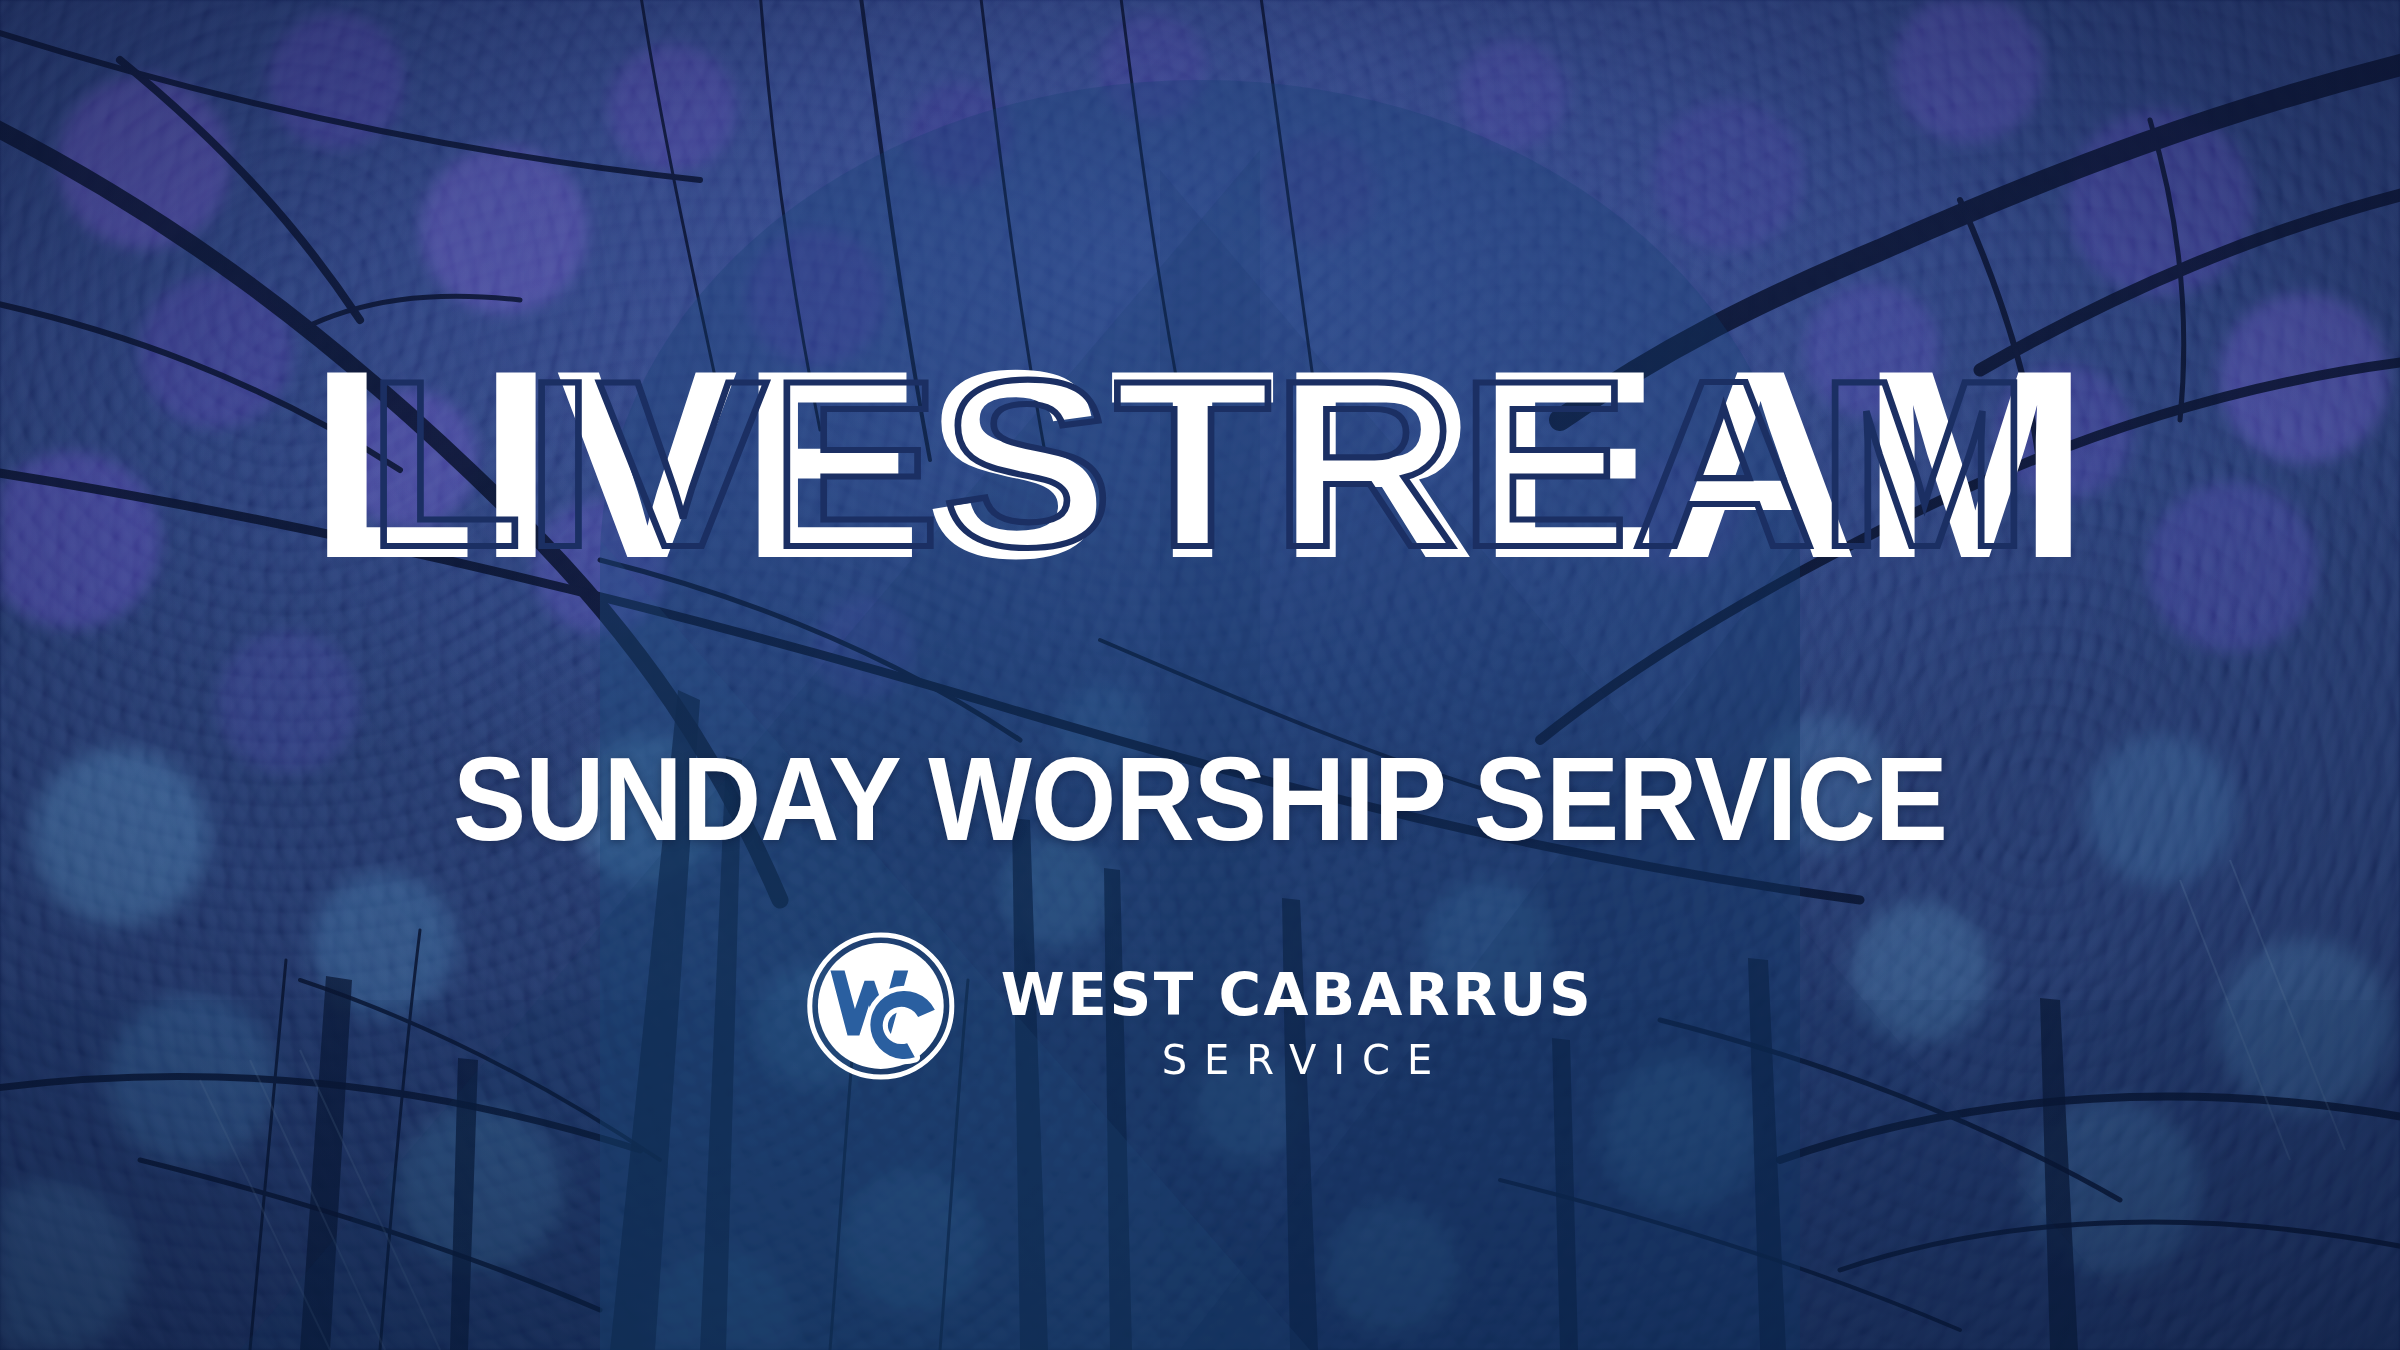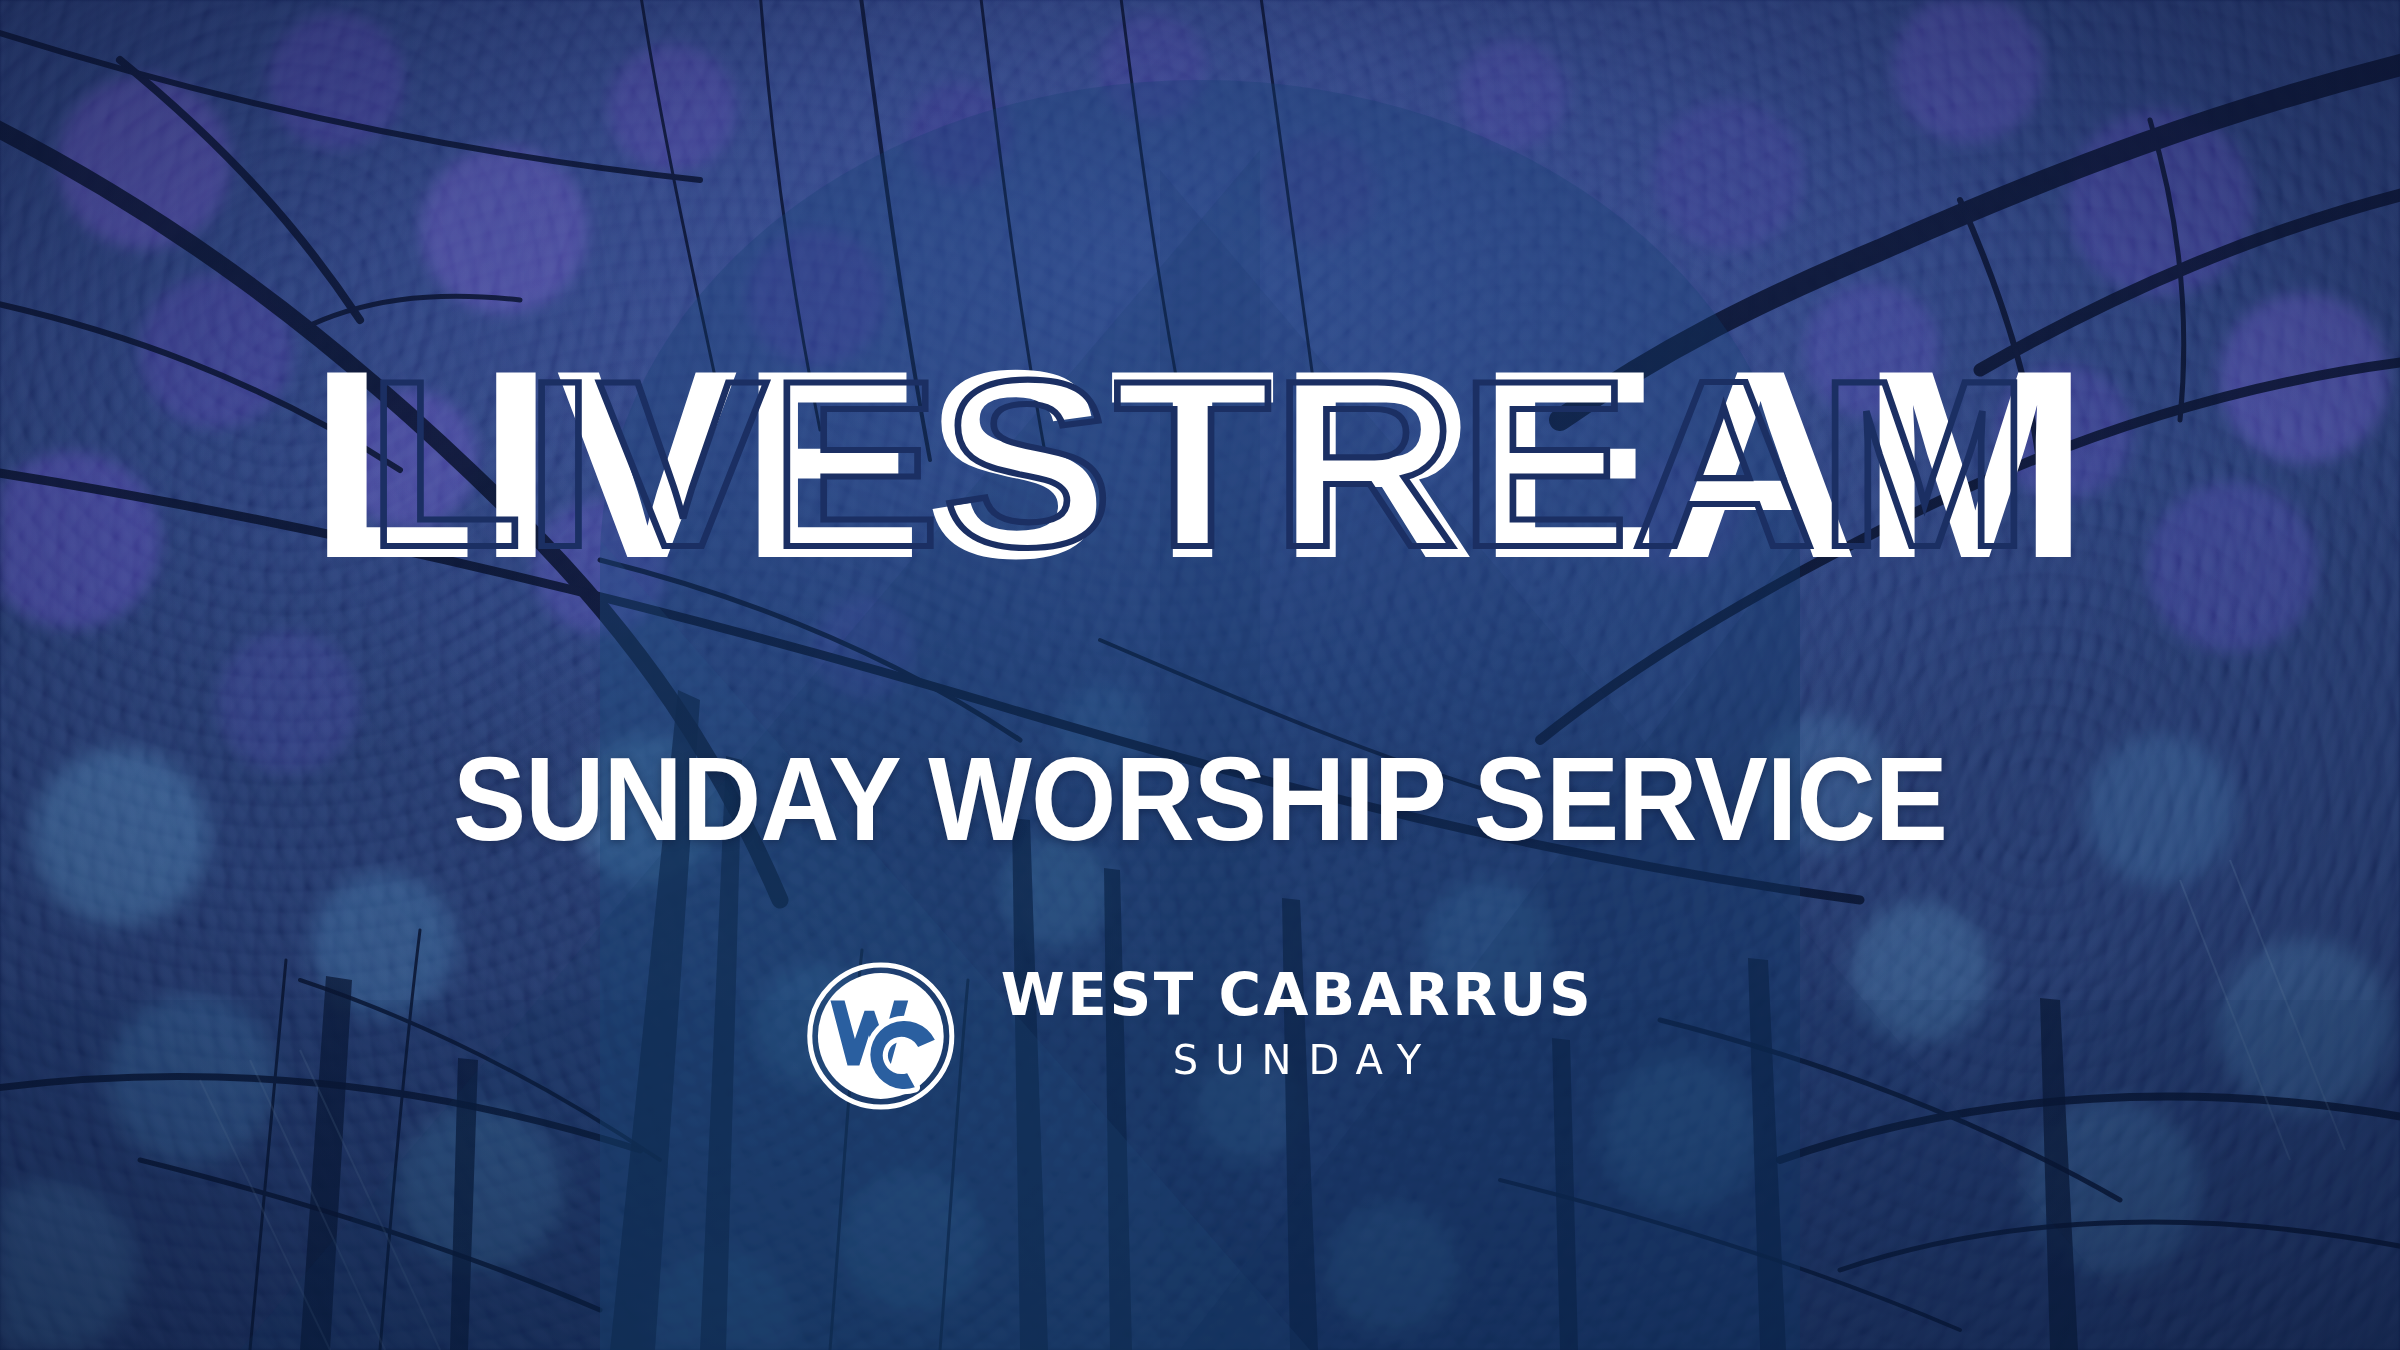--- a/index.html
+++ b/index.html
@@ -169,24 +169,24 @@
     font-family: "Liberation Sans Narrow", "Liberation Sans", sans-serif;
     transform: scaleX(0.93);
     white-space: nowrap;
     text-shadow: 0 2px 10px rgba(8,20,52,.45);
   }
 
   
   .logo {
     position: absolute;
     left: 50%;
-    top: 962px;
+    top: 932px;
     transform: translateX(-50%);
     display: flex;
-    align-items: flex-start;
+    align-items: flex-end;
     gap: 46px;
   }
   .logo-mark { width: 148px; height: 148px; display: block; flex: 0 0 auto; }
   .logo-words {
     display: flex;
     flex-direction: column;
     align-items: center;
     padding-top: 4px;
   }
   .logo-name {
@@ -333,17 +333,17 @@
 
       <g>
 
         <path d="M86.5 52.5 a23 23 0 1 0 -13.5 32.2 l-5.2 -9.6 a12.6 12.6 0 1 1 7.4 -17.6 Z" fill="#ffffff" stroke="#ffffff" stroke-width="7" stroke-linejoin="round"></path>
         <path d="M86.5 52.5 a23 23 0 1 0 -13.5 32.2 l-5.2 -9.6 a12.6 12.6 0 1 1 7.4 -17.6 Z" fill="#2a5fa0"></path>
       </g>
     </svg>
 
     <div class="logo-words">
       <div class="logo-name">WEST CABARRUS</div>
-      <div class="logo-sub">SUNDAY</div>
+      <div class="logo-sub">SERVICE</div>
     </div>
   </div>
 
 </div>
 
 </body></html>

